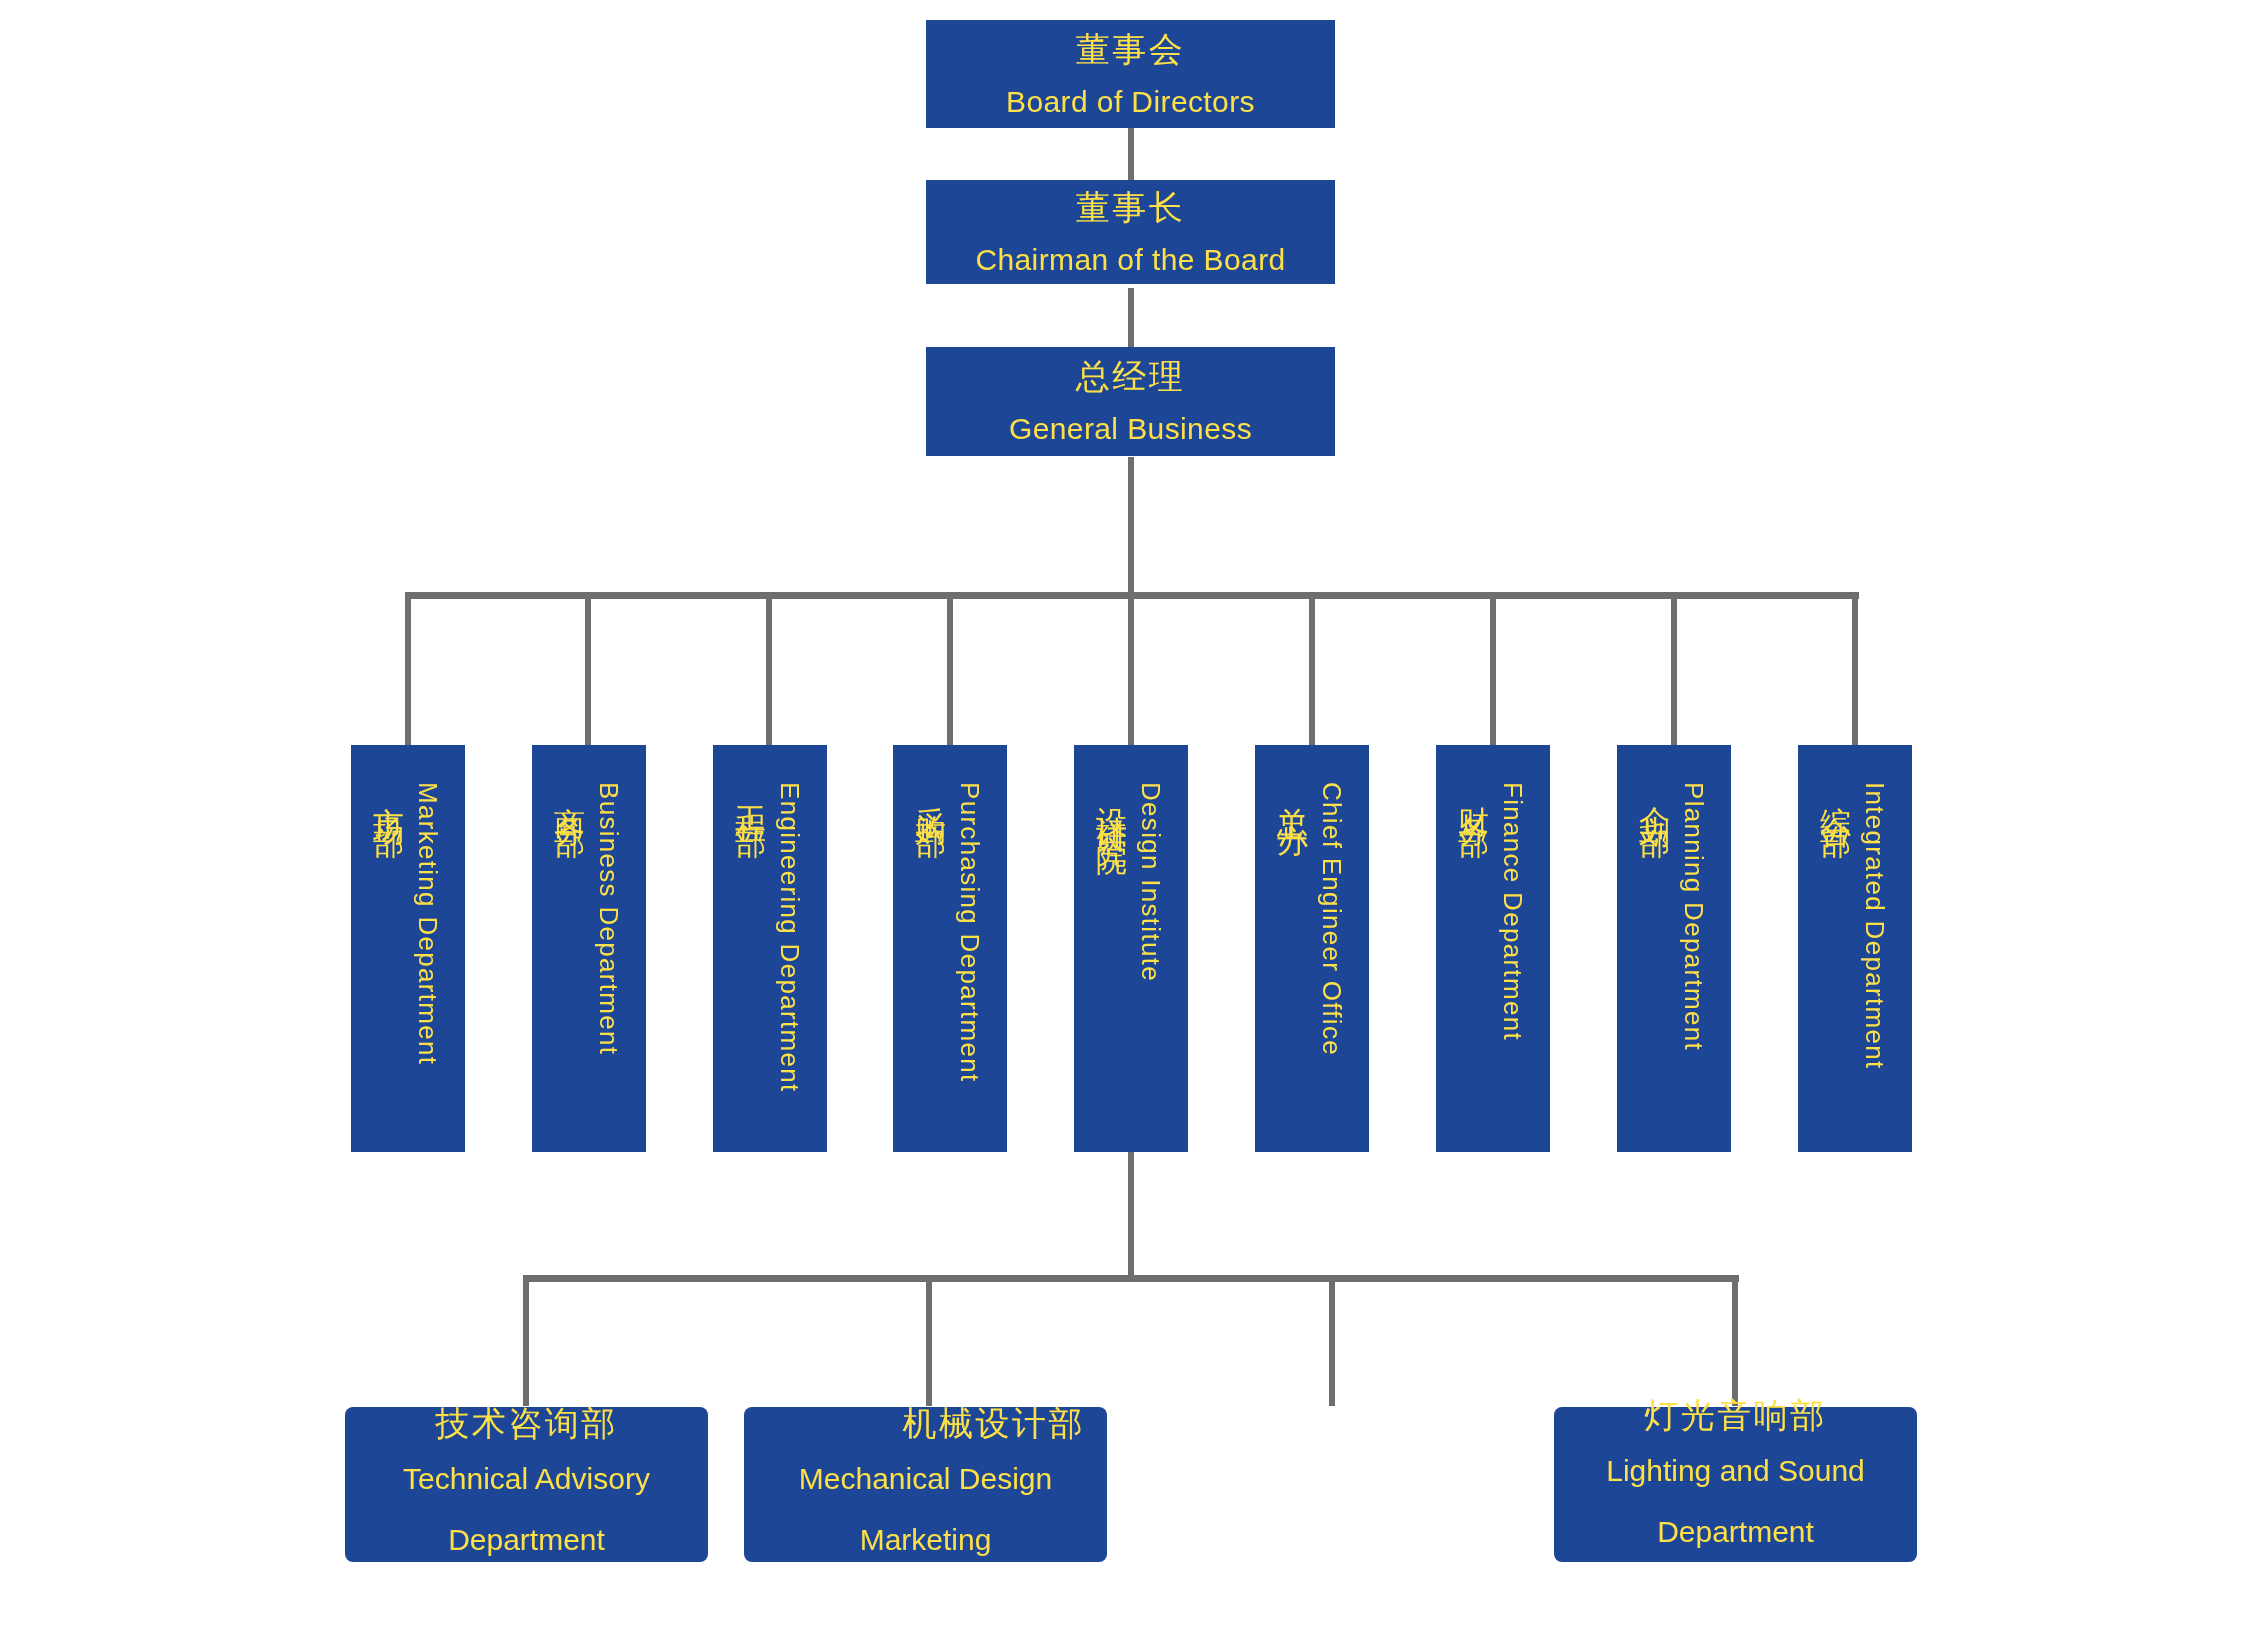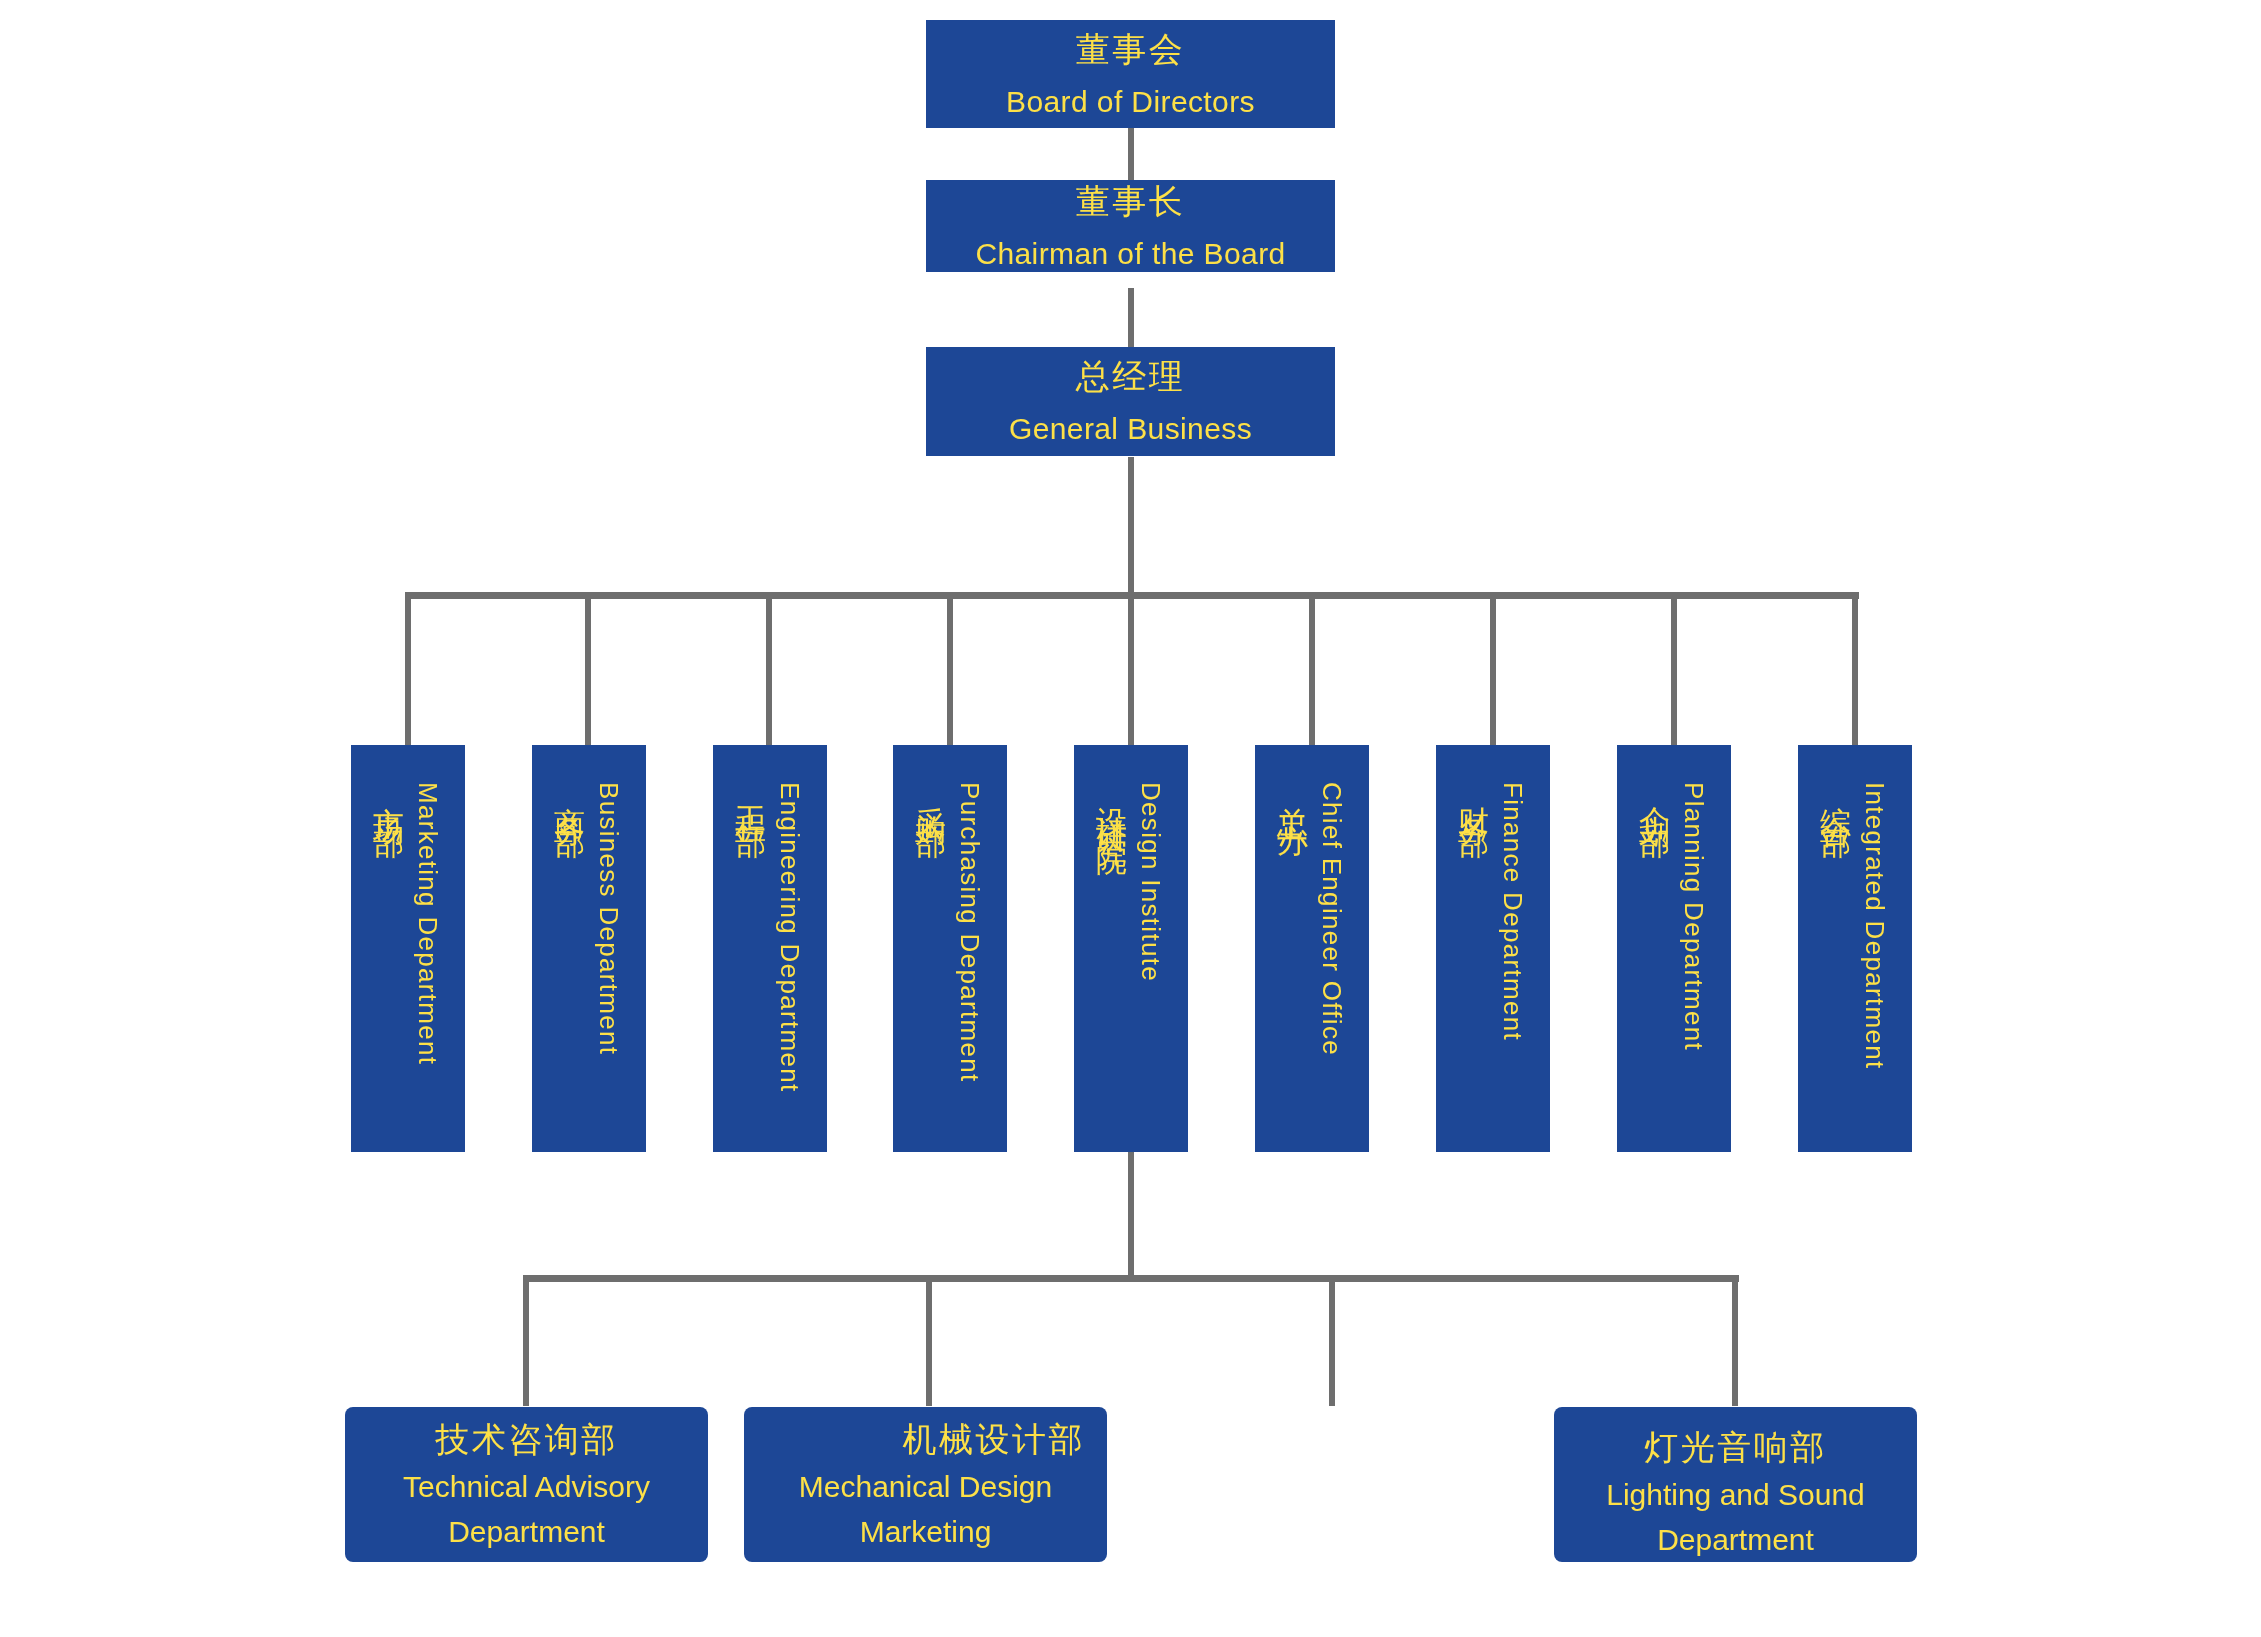--- a/index.html
+++ b/index.html
@@ -14,21 +14,21 @@
 
   
   .box { background: #1d4796; color: #fde047; position: absolute; box-sizing: border-box; }
 
   .hbox {
     left: 926px; width: 409px;
     display: flex; flex-direction: column; justify-content: center; align-items: center;
     text-align: center;
   }
   .b-board    { top: 20px;  height: 108px; }
-  .b-chairman { top: 180px; height: 92px; }
+  .b-chairman { top: 180px; height: 104px; }
   .b-gm       { top: 347px; height: 109px; }
   .hbox .zh { font-size: 34px; line-height: 47px; letter-spacing: 2.5px; }
   .hbox .en { font-size: 30px; line-height: 42px; letter-spacing: 0.4px; margin-top: 8px; }
 
   
   .vbox {
     top: 745px; height: 407px; width: 114px;
     display: flex; justify-content: center; align-items: flex-start;
   }
   .vtext {
@@ -44,21 +44,21 @@
   .vb4 { left: 893px; } .vb5 { left: 1074px; } .vb6 { left: 1255px; }
   .vb7 { left: 1436px; } .vb8 { left: 1617px; } .vb9 { left: 1798px; }
 
   
   .bbox {
     top: 1407px; height: 155px; width: 363px;
     display: flex; flex-direction: column; justify-content: center; align-items: center;
     text-align: center; padding: 0 22px; border-radius: 8px;
   }
   .bbox .zh { font-size: 34px; line-height: 49px; letter-spacing: 2.5px; }
-  .bbox .en { font-size: 30px; line-height: 45px; }
+  .bbox .en { font-size: 30px; line-height: 61px; }
   .bb1 { left: 345px; } .bb2 { left: 744px; align-items: flex-end; } .bb3 { left: 1151px; } .bb4 { left: 1554px; justify-content: flex-end; }
 
   
   .vline { position: absolute; width: 5.9px; background: #6e6e6e; }
   .hline { position: absolute; height: 6.7px; background: #6e6e6e; }
 
   .c-board-chairman { left: 1128px; top: 128px; height: 52px; }
   .c-chairman-gm    { left: 1128px; top: 288px; height: 60px; }
   .c-gm-down        { left: 1128px; top: 457px; height: 135px; }
   .l-depts          { left: 405px;  top: 592px; width: 1454px; }

